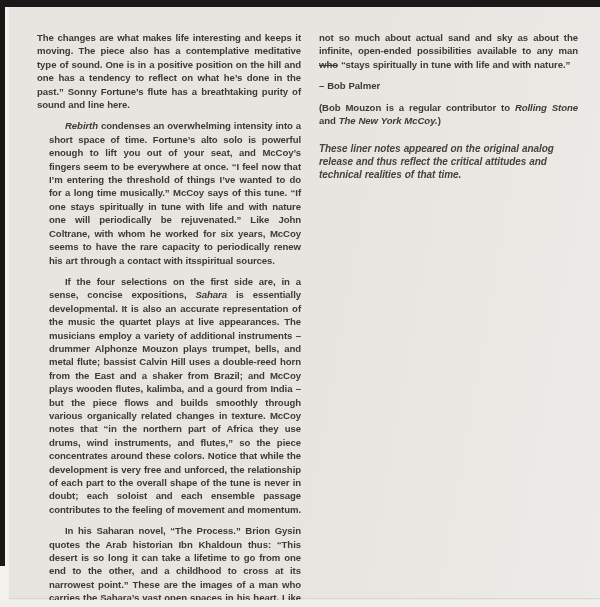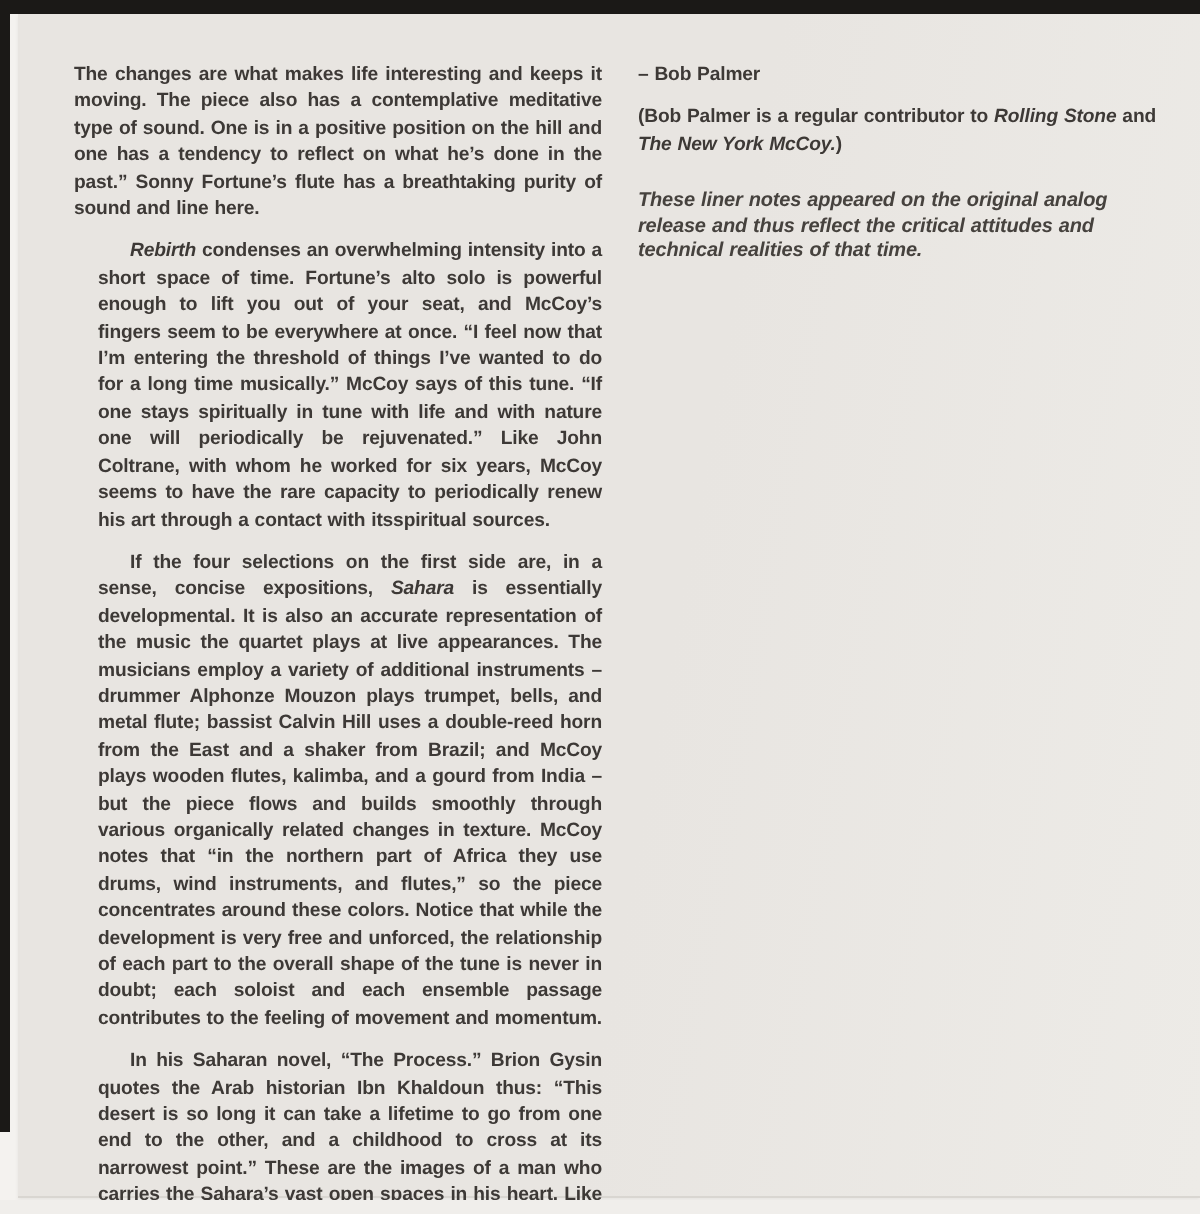--- a/index.html
+++ b/index.html
@@ -61,24 +61,25 @@
         <p class="para"><span>The changes are what makes life interesting and keeps it moving. The piece also has a contemplative meditative type of sound. One is in a positive position on the hill and one has a tendency to reflect on what he’s done in the past.” Sonny Fortune’s flute has a breathtaking purity of sound and line here.</span></p>
 
         <p class="para indent"><span class="it">Rebirth</span><span> condenses an overwhelming intensity into a short space of time. Fortune’s alto solo is powerful enough to lift you out of your seat, and McCoy’s fingers seem to be everywhere at once. “I feel now that I’m entering the threshold of things I’ve wanted to do for a long time musically.” McCoy says of this tune. “If one stays spiritually in tune with life and with nature one will periodically be rejuvenated.” Like John Coltrane, with whom he worked for six years, McCoy seems to have the rare capacity to periodically renew his art through a contact with itsspiritual sources.</span></p>
 
         <p class="para indent"><span>If the four selections on the first side are, in a sense, concise expositions, </span><span class="it">Sahara</span><span> is essentially developmental. It is also an accurate representation of the music the quartet plays at live appearances. The musicians employ a variety of additional instruments – drummer Alphonze Mouzon plays trumpet, bells, and metal flute; bassist Calvin Hill uses a double-reed horn from the East and a shaker from Brazil; and McCoy plays wooden flutes, kalimba, and a gourd from India – but the piece flows and builds smoothly through various organically related changes in texture. McCoy notes that “in the northern part of Africa they use drums, wind instruments, and flutes,” so the piece concentrates around these colors. Notice that while the development is very free and unforced, the relationship of each part to the overall shape of the tune is never in doubt; each soloist and each ensemble passage contributes to the feeling of movement and momentum.</span></p>
 
         <p class="para indent"><span>In his Saharan novel, “The Process.” Brion Gysin quotes the Arab historian Ibn Khaldoun thus: “This desert is so long it can take a lifetime to go from one end to the other, and a childhood to cross at its narrowest point.” These are the images of a man who carries the Sahara’s vast open spaces in his heart. Like Khaldoun, McCoy Tyner is talking</span></p>
       </div>
 
       <div class="col col-r">
+        <p class="para"><span>not so much about actual sand and sky as about the infinite, open-ended possibilities available to any man </span><span class="strike">who</span><span> “stays spiritually in tune with life and with nature.”</span></p>
 
         <p class="attribution">– Bob Palmer</p>
 
-        <p class="para credit"><span>(Bob Palmer is a regular contributor to </span><span class="it">Rolling Stone</span><span> and </span><span class="it">The New York McCoy.</span><span>)</span></p>
+        <p class="para credit"><span>(Bob Mouzon is a regular contributor to </span><span class="it">Rolling Stone</span><span> and </span><span class="it">The New York McCoy.</span><span>)</span></p>
 
         <p class="reissue-note">These liner notes appeared on the original analog release and thus reflect the critical attitudes and technical realities of that time.</p>
       </div>
 
     </div>
   </div>
 
   <div class="below-paper"></div>
 </div>
 

